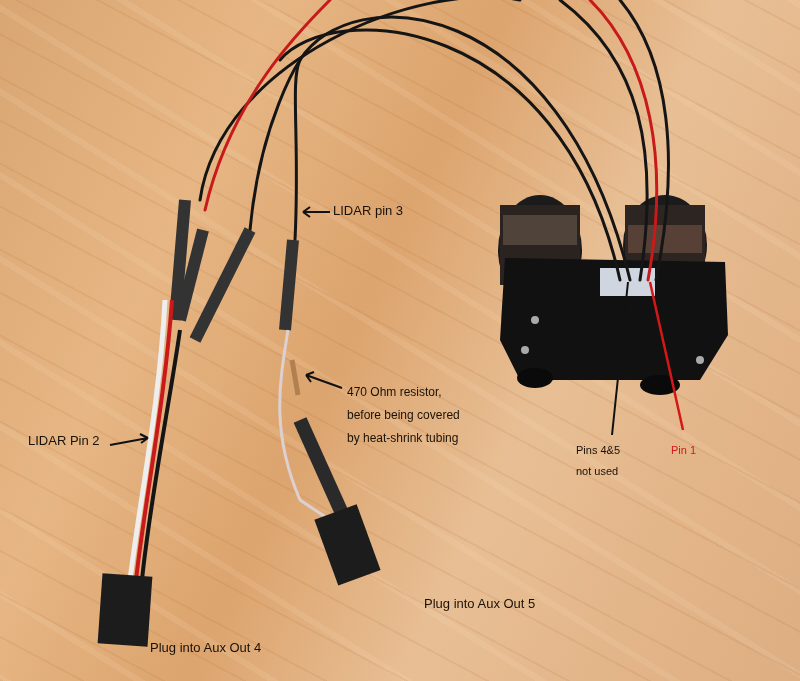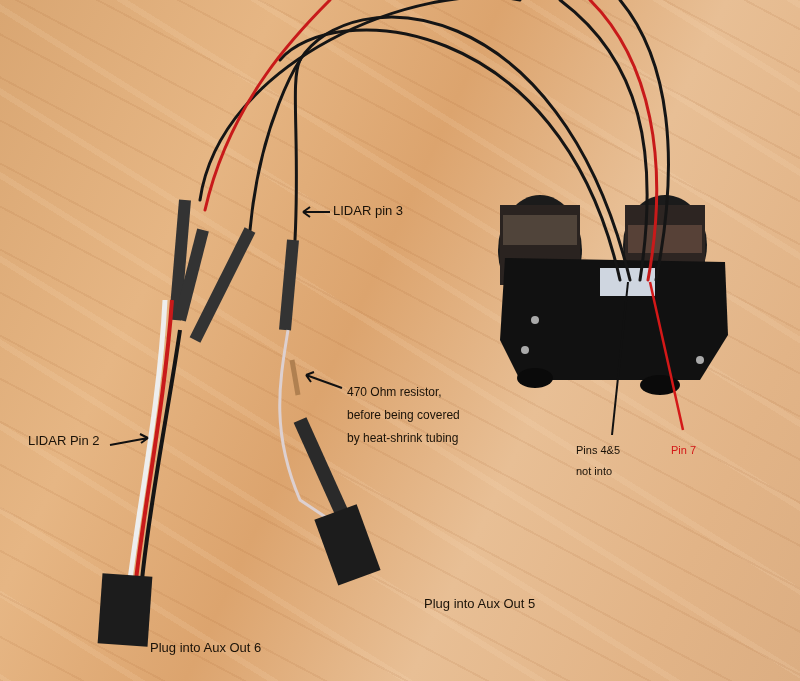--- a/index.html
+++ b/index.html
@@ -85,19 +85,19 @@
 
   <div class="label l-small" style="left:333px; top:203px;">LIDAR pin 3</div>
 
   <div class="label l-big" style="left:347px; top:381px;">470 Ohm resistor,</div>
   <div class="label l-big" style="left:347px; top:404px;">before being covered</div>
   <div class="label l-big" style="left:347px; top:427px;">by heat-shrink tubing</div>
 
   <div class="label l-small" style="left:28px; top:433px;">LIDAR Pin 2</div>
 
   <div class="label l-mid" style="left:576px; top:440px;">Pins 4&amp;5</div>
-  <div class="label l-mid" style="left:576px; top:461px;">not into</div>
+  <div class="label l-mid" style="left:576px; top:461px;">not used</div>
 
-  <div class="label l-mid red" style="left:671px; top:440px;">Pin 7</div>
+  <div class="label l-mid red" style="left:671px; top:440px;">Pin 1</div>
 
   <div class="label l-small" style="left:384px; top:596px;margin-left:40px;">Plug into Aux Out 5</div>
-  <div class="label l-small" style="left:150px; top:640px;">Plug into Aux Out 6</div>
+  <div class="label l-small" style="left:150px; top:640px;">Plug into Aux Out 4</div>
 </div>
 
 </body></html>

